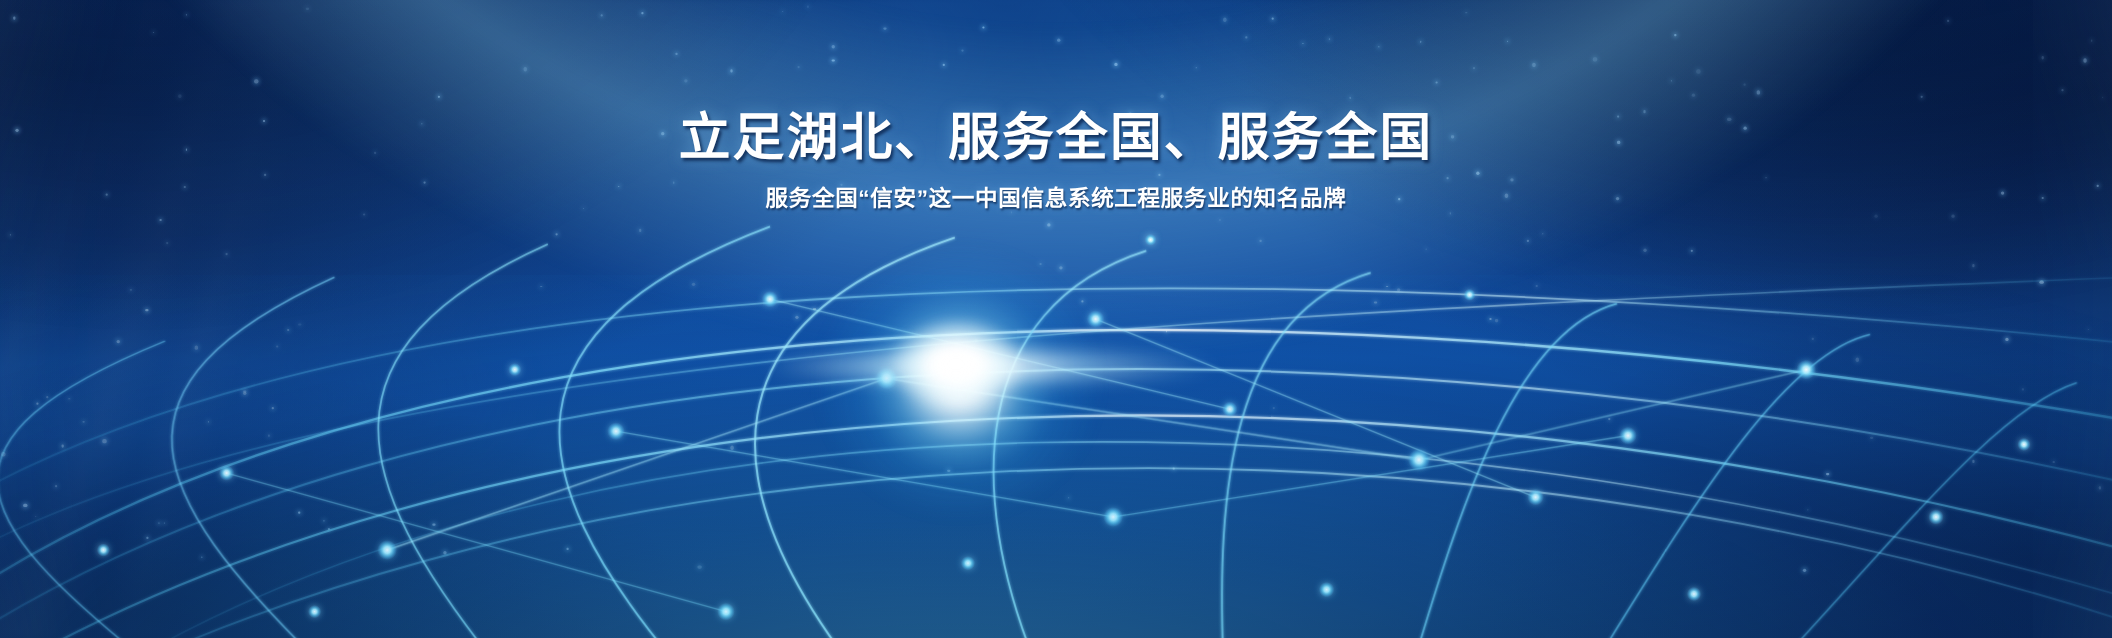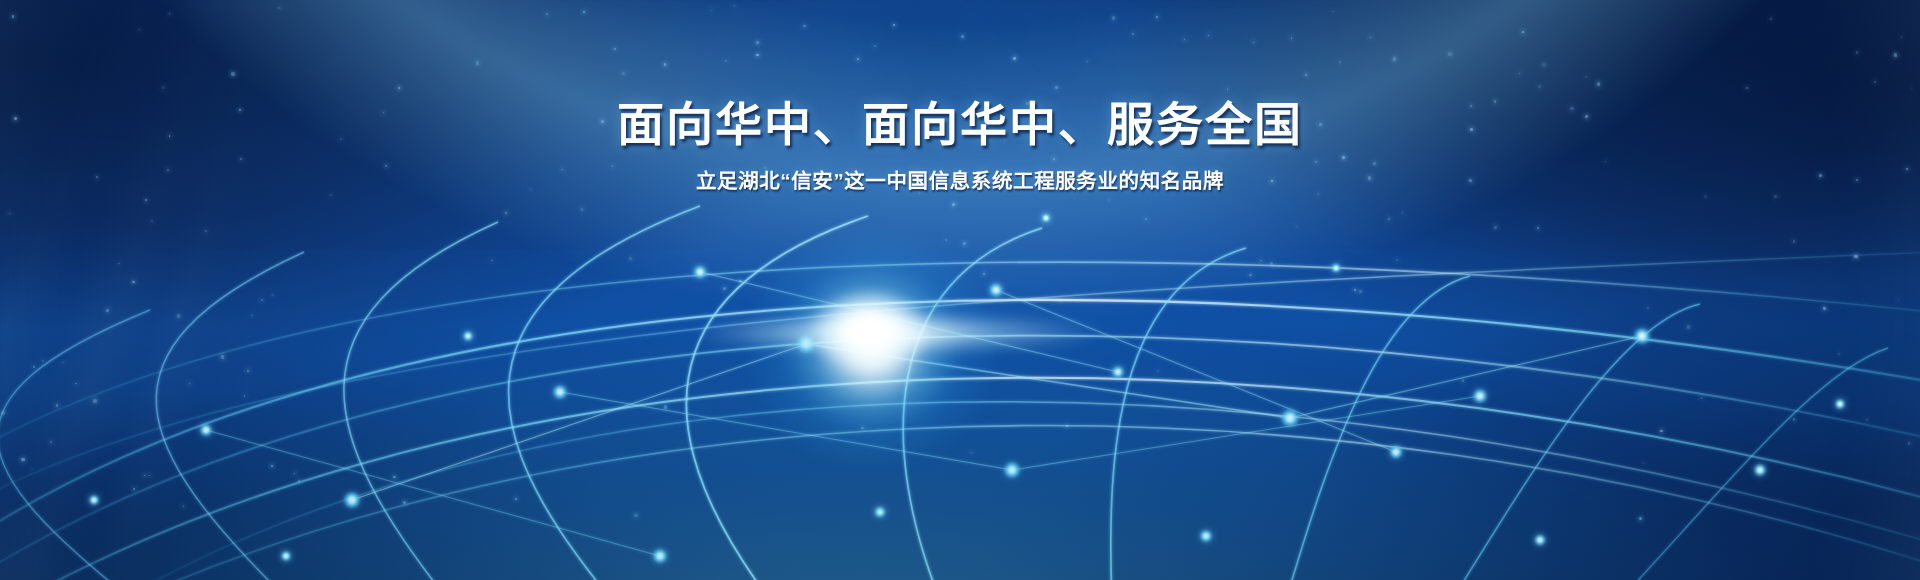--- a/index.html
+++ b/index.html
@@ -558,17 +558,17 @@
       <circle cx="1336" cy="268" r="5.5" fill="url(#nodeGlow)"></circle>
     </g>
   </svg>
 
   <div class="globe-wash"></div>
   <div class="core-glow"></div>
   <div class="core-flare"></div>
   <div class="core-glow-hot"></div>
 
   <div class="copy">
-    <h1 class="headline">面向华中、面向华中、服务全国</h1>
-    <p class="subline">立足湖北“信安”这一中国信息系统工程服务业的知名品牌</p>
+    <h1 class="headline">立足湖北、服务全国、服务全国</h1>
+    <p class="subline">服务全国“信安”这一中国信息系统工程服务业的知名品牌</p>
   </div>
 
 </div>
 
 </body></html>

